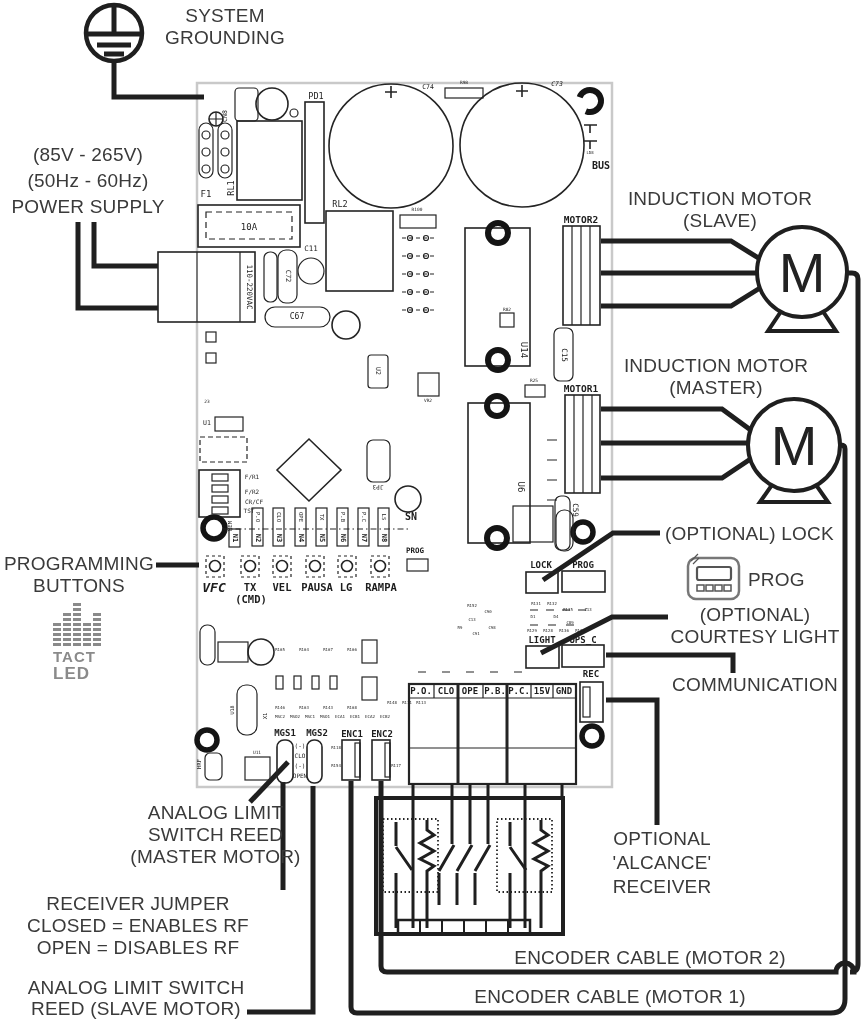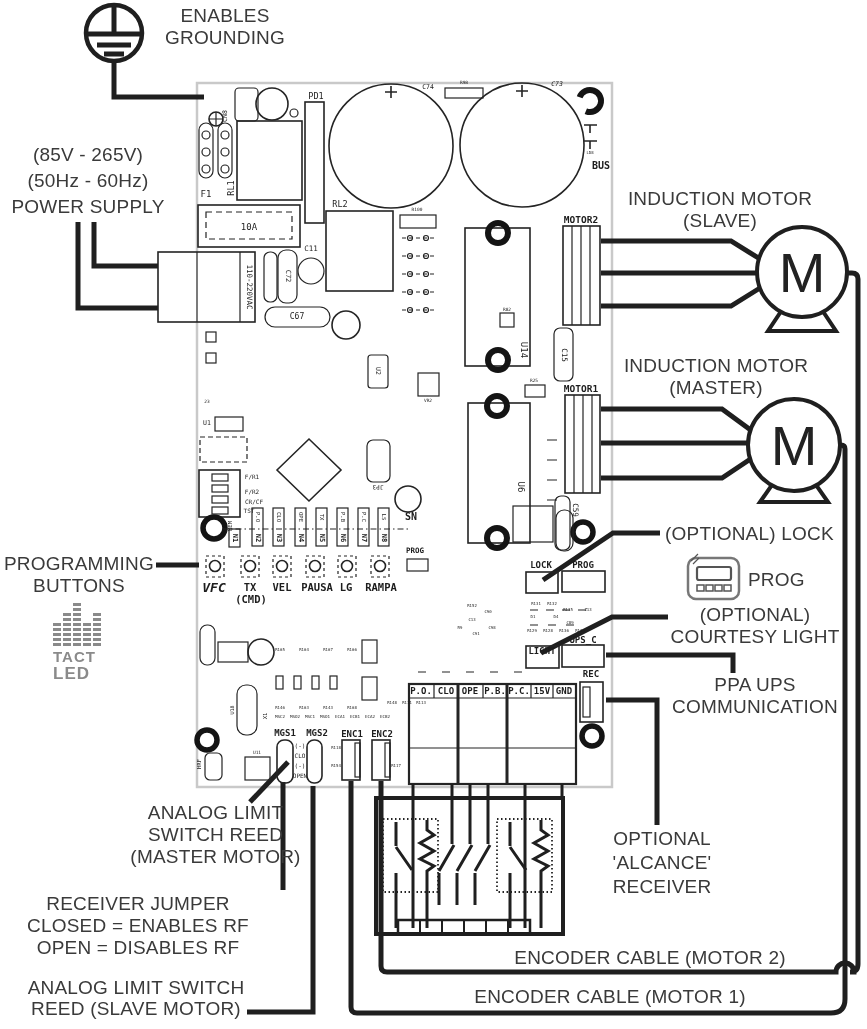--- a/index.html
+++ b/index.html
@@ -271,21 +271,21 @@
     <rect x="697" y="567" width="34" height="13" rx="2" fill="none" stroke="#555" stroke-width="2.2"></rect>
     <rect x="697" y="585" width="7" height="6" fill="none" stroke="#555" stroke-width="1.5"></rect>
     <rect x="706" y="585" width="7" height="6" fill="none" stroke="#555" stroke-width="1.5"></rect>
     <rect x="715" y="585" width="7" height="6" fill="none" stroke="#555" stroke-width="1.5"></rect>
     <rect x="724" y="585" width="7" height="6" fill="none" stroke="#555" stroke-width="1.5"></rect>
     <path d="M693,564 L699,558 M691,561 L698,554" stroke="#555" stroke-width="1.2" fill="none"></path>
   </g>
 </svg>
 
 <div class="co" style="left:160px;top:5px;width:130px;">
-  <div>ENABLES</div>
+  <div>SYSTEM</div>
   <div>GROUNDING</div>
 </div>
 
 <div class="co" style="left:10px;top:142px;width:156px;line-height:1.38;">
   <div>(85V - 265V)</div>
   <div>(50Hz - 60Hz)</div>
   <div>POWER SUPPLY</div>
 </div>
 
 <div class="co" style="left:620px;top:188px;width:200px;">
@@ -301,21 +301,20 @@
 <div class="co co-l" style="left:665px;top:523px;">(OPTIONAL) LOCK</div>
 
 <div class="co co-l" style="left:748px;top:569px;">PROG</div>
 
 <div class="co" style="left:655px;top:604px;width:200px;">
   <div>(OPTIONAL)</div>
   <div>COURTESY LIGHT</div>
 </div>
 
 <div class="co" style="left:655px;top:674px;width:200px;">
-  <div>PPA UPS</div>
   <div>COMMUNICATION</div>
 </div>
 
 <div class="co" style="left:3px;top:553px;width:152px;">
   <div>PROGRAMMING</div>
   <div>BUTTONS</div>
 </div>
 
 <div class="tact">
   <div class="tbars">
@@ -448,21 +447,21 @@
       <span class="blb b" style="left: 415px; top: 551px; font-size: 7.5px; transform: translate(-50%, -50%);">PROG</span>
       <span class="blb b" style="left: 214px; top: 587px; font-size: 13px; transform: translate(-50%, -50%); font-style: italic;">VFC</span>
       <span class="blb b" style="left: 250px; top: 587px; font-size: 10.5px; transform: translate(-50%, -50%);">TX</span>
       <span class="blb b" style="left: 251px; top: 599px; font-size: 10.5px; transform: translate(-50%, -50%);">(CMD)</span>
       <span class="blb b" style="left: 282px; top: 587px; font-size: 10.5px; transform: translate(-50%, -50%);">VEL</span>
       <span class="blb b" style="left: 317px; top: 587px; font-size: 10.5px; transform: translate(-50%, -50%);">PAUSA</span>
       <span class="blb b" style="left: 346px; top: 587px; font-size: 10.5px; transform: translate(-50%, -50%);">LG</span>
       <span class="blb b" style="left: 381px; top: 587px; font-size: 10.5px; transform: translate(-50%, -50%);">RAMPA</span>
       <span class="blb b" style="left: 541px; top: 565px; font-size: 9px; transform: translate(-50%, -50%);">LOCK</span>
       <span class="blb b" style="left: 583px; top: 565px; font-size: 9px; transform: translate(-50%, -50%);">PROG</span>
-      <span class="blb b" style="left: 542px; top: 640px; font-size: 9px; transform: translate(-50%, -50%); margin-top: 11px;">LIGHT</span>
+      <span class="blb b" style="left: 542px; top: 640px; font-size: 9px; transform: translate(-50%, -50%);">LIGHT</span>
       <span class="blb b" style="left: 583px; top: 640px; font-size: 9px; transform: translate(-50%, -50%);">UPS_C</span>
       <span class="blb b" style="left: 591px; top: 674px; font-size: 9px; transform: translate(-50%, -50%);">REC</span>
       <span class="blb b" style="left: 421px; top: 691px; font-size: 9px; transform: translate(-50%, -50%);">P.O.</span>
       <span class="blb b" style="left: 446px; top: 691px; font-size: 9px; transform: translate(-50%, -50%);">CLO</span>
       <span class="blb b" style="left: 470px; top: 691px; font-size: 9px; transform: translate(-50%, -50%);">OPE</span>
       <span class="blb b" style="left: 495px; top: 691px; font-size: 9px; transform: translate(-50%, -50%);">P.B.</span>
       <span class="blb b" style="left: 519px; top: 691px; font-size: 9px; transform: translate(-50%, -50%);">P.C.</span>
       <span class="blb b" style="left: 542px; top: 691px; font-size: 9px; transform: translate(-50%, -50%);">15V</span>
       <span class="blb b" style="left: 564px; top: 691px; font-size: 9px; transform: translate(-50%, -50%);">GND</span>
       <span class="blb b" style="left: 285px; top: 733px; font-size: 9px; transform: translate(-50%, -50%); text-align: right;">MGS1</span>

